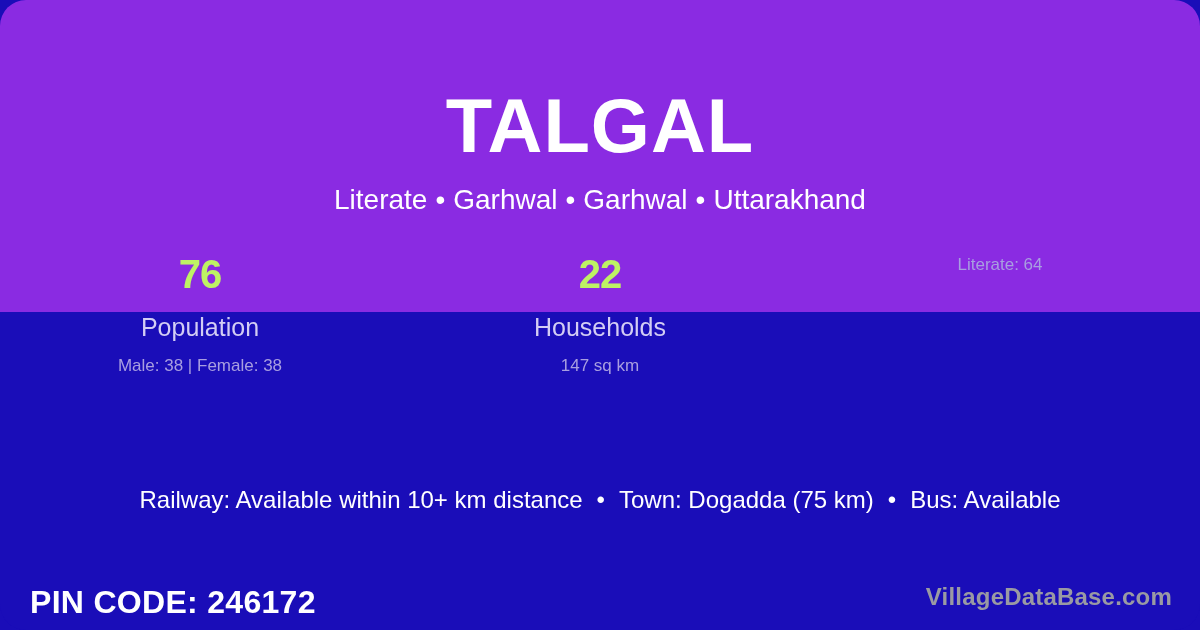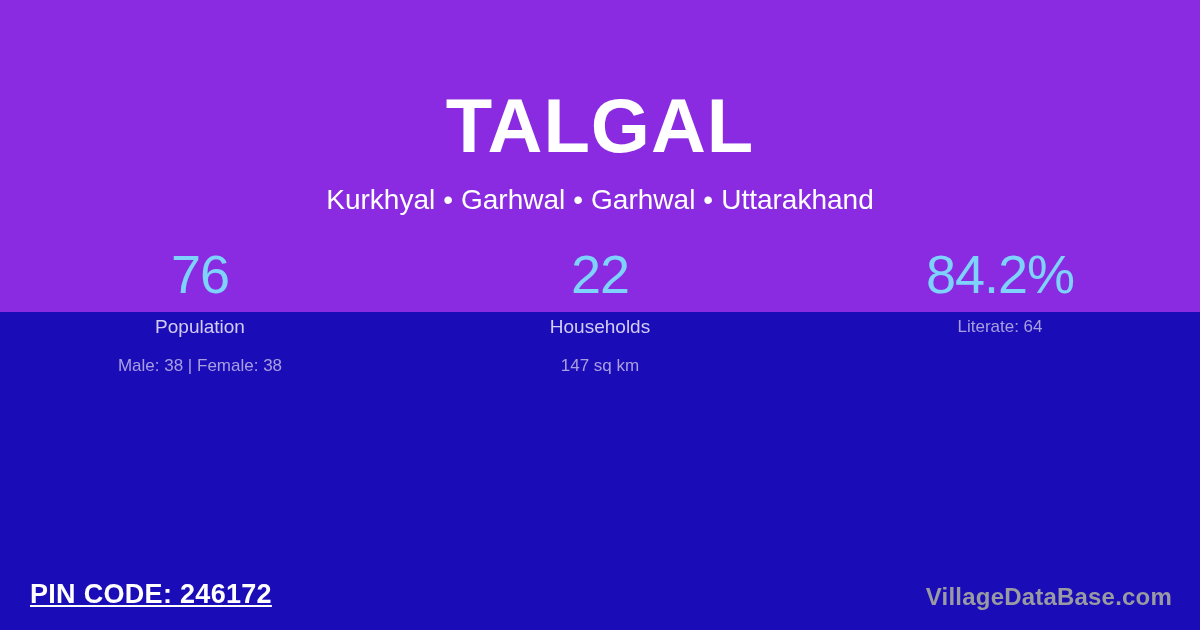--- a/index.html
+++ b/index.html
@@ -14,20 +14,21 @@
     font-family: "Liberation Sans", sans-serif;
     background: #1a0db8;
   }
 
   #card {
     position: relative;
     width: 1200px;
     height: 630px;
     background: #1a0db8;
     overflow: hidden;
+    border-radius: 26px;
   }
 
   
   #header-band {
     position: absolute;
     left: 0;
     top: 0;
     width: 1200px;
     height: 312px;
     background: #8a2be2;
@@ -86,28 +87,28 @@
     top: 243px;
     width: 1200px;
     display: flex;
     flex-direction: row;
   }
   .stat-col {
     width: 400px;
     text-align: center;
   }
   .stat-value {
-    font-size: 54px;
-    font-weight: normal;
+    font-size: 40px;
+    font-weight: bold;
     line-height: 62px;
-    color: #7dd3fc;
+    color: #bef264;
     letter-spacing: -1px;
   }
   .stat-label {
-    font-size: 19px;
+    font-size: 25px;
     font-weight: normal;
     line-height: 34px;
     color: #d3cdf4;
     margin-top: 5px;
   }
   .stat-sub {
     font-size: 17px;
     font-weight: normal;
     line-height: 24px;
     color: #a89ee0;
@@ -136,27 +137,26 @@
   #footer {
     position: absolute;
     left: 0;
     top: 575px;
     width: 1200px;
     height: 55px;
   }
   #pin-code {
     position: absolute;
     left: 30px;
-    top: 3px;
-    font-size: 27px;
+    top: 11px;
+    font-size: 32px;
     font-weight: bold;
     line-height: 32px;
     color: #ffffff;
     letter-spacing: 0.3px;
-    text-decoration: underline;
   }
   #brand {
     position: absolute;
     right: 28px;
     top: 6px;
     font-size: 24px;
     font-weight: bold;
     line-height: 32px;
     color: #9a9aa3;
     letter-spacing: 0.2px;
@@ -167,44 +167,46 @@
 
 <div id="card">
 
   <div id="header-band"></div>
   <div id="body-band"></div>
 
   <div id="title-block">
     <div id="village-title">TALGAL</div>
 
     <div id="village-subtitle">
-      <span>Kurkhyal</span><span class="subtitle-sep">•</span><span>Garhwal</span><span class="subtitle-sep">•</span><span>Garhwal</span><span class="subtitle-sep">•</span><span>Uttarakhand</span>
+      <span>Literate</span><span class="subtitle-sep">•</span><span>Garhwal</span><span class="subtitle-sep">•</span><span>Garhwal</span><span class="subtitle-sep">•</span><span>Uttarakhand</span>
     </div>
   </div>
 
   <div id="stats-row">
 
     <div class="stat-col">
       <div class="stat-value">76</div>
       <div class="stat-label">Population</div>
       <div class="stat-sub">Male: 38 | Female: 38</div>
     </div>
 
     <div class="stat-col">
       <div class="stat-value">22</div>
       <div class="stat-label">Households</div>
       <div class="stat-sub">147 sq km</div>
     </div>
 
     <div class="stat-col">
-      <div class="stat-value">84.2%</div>
       <div class="stat-sub">Literate: 64</div>
     </div>
 
   </div>
 
+  <div id="infra-line">
+    <span>Railway: Available within 10+ km distance</span><span class="infra-sep">•</span><span>Town: Dogadda (75 km)</span><span class="infra-sep">•</span><span>Bus: Available</span>
+  </div>
 
   <div id="footer">
     <div id="pin-code">PIN CODE: 246172</div>
     <div id="brand">VillageDataBase.com</div>
   </div>
 
 </div>
 
 </body></html>

